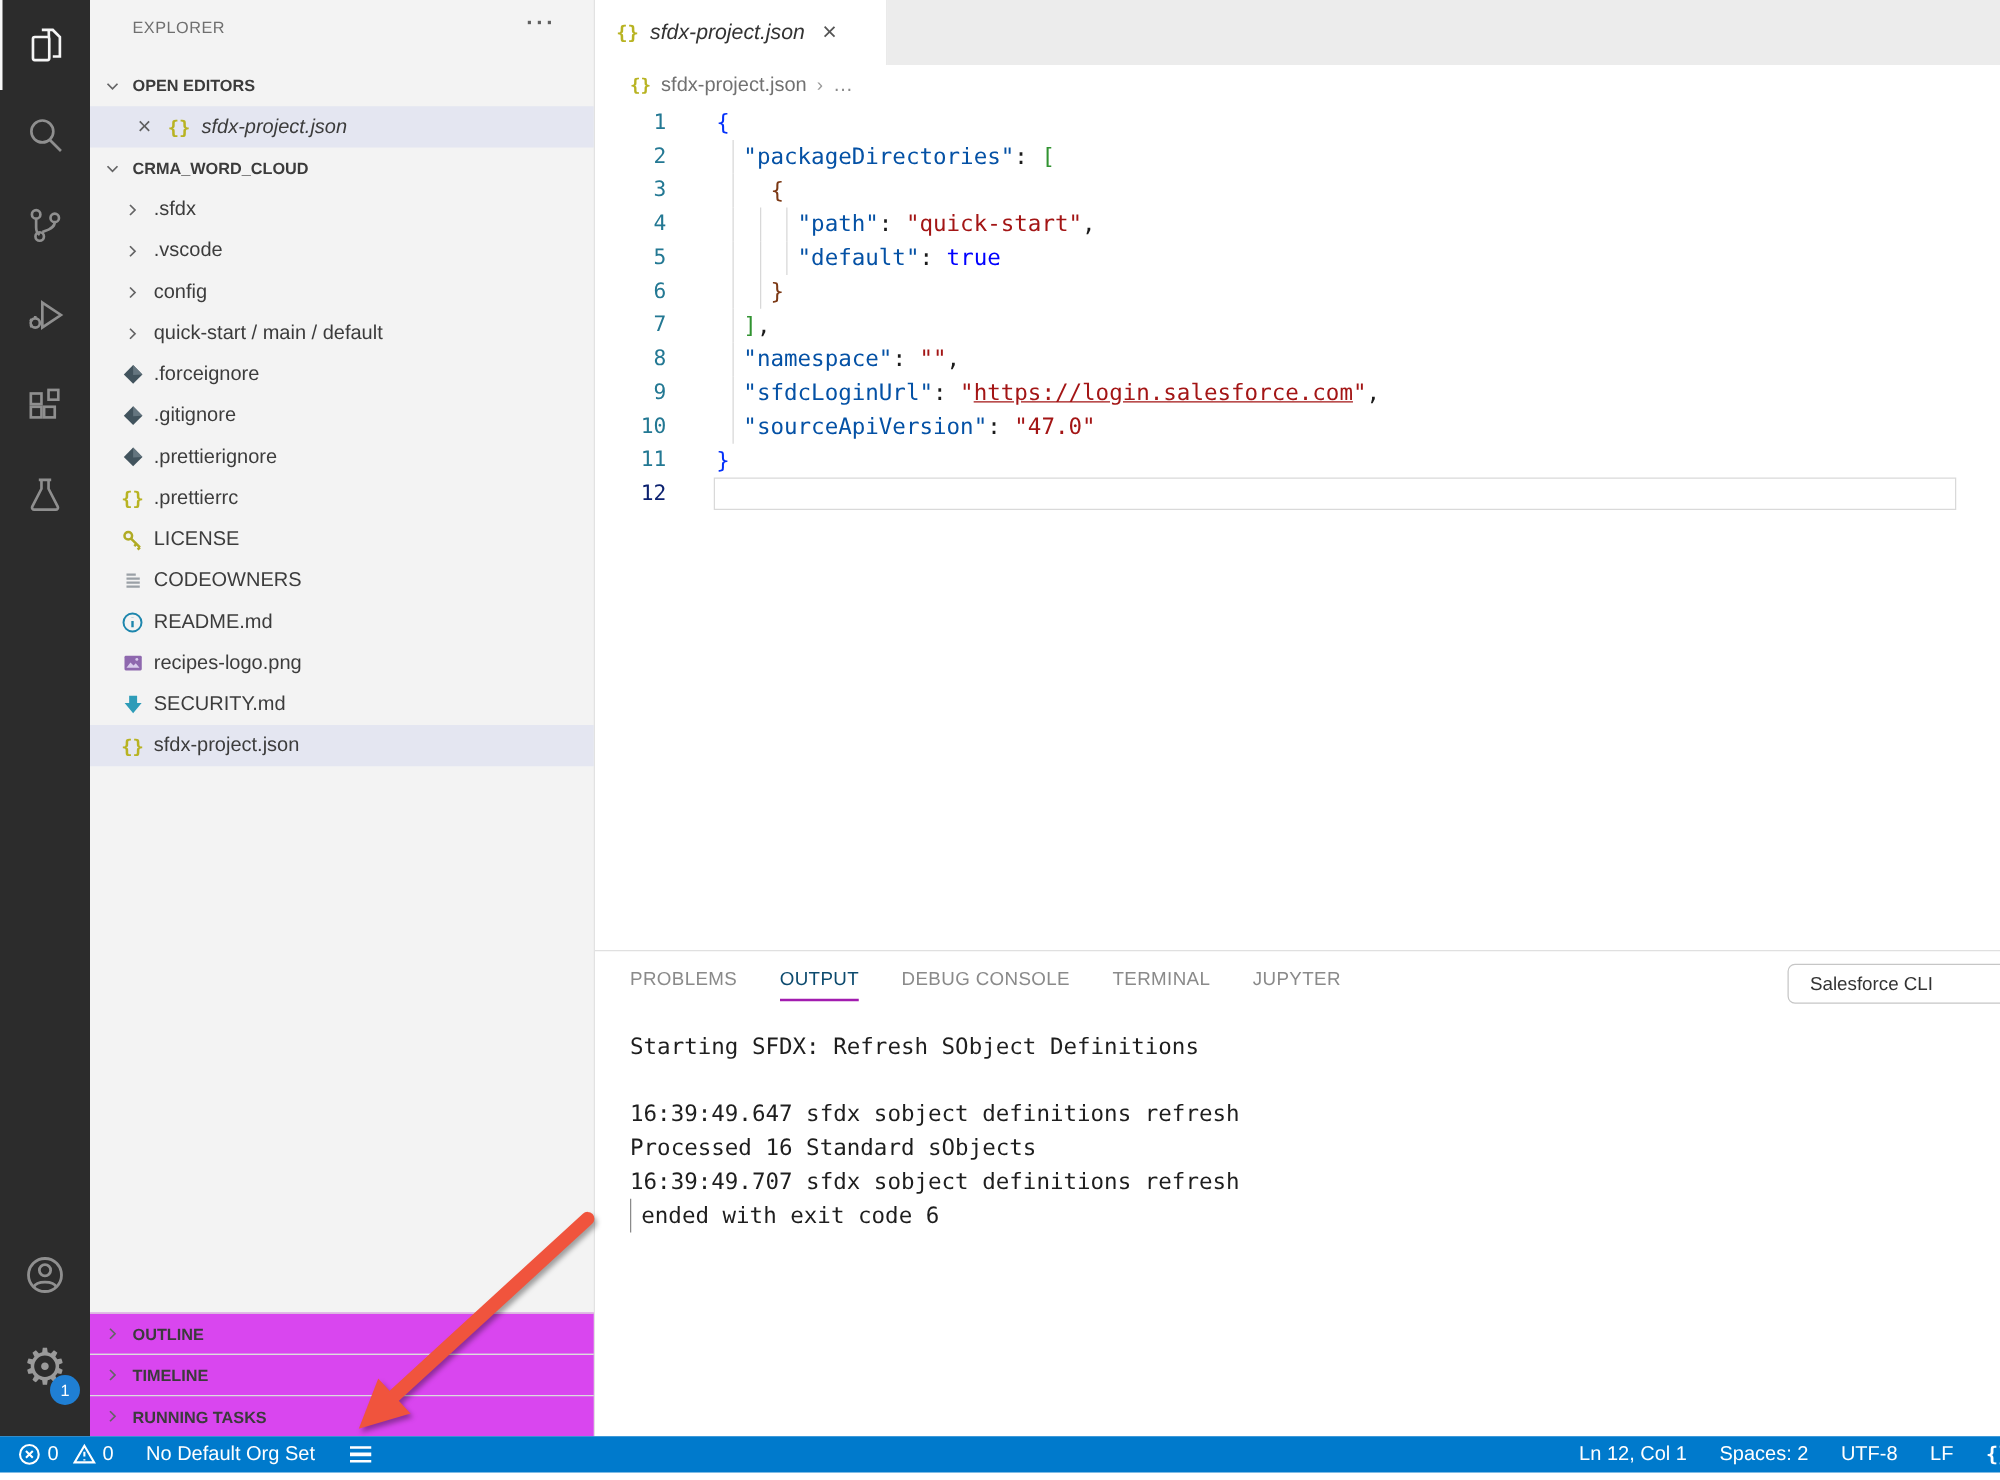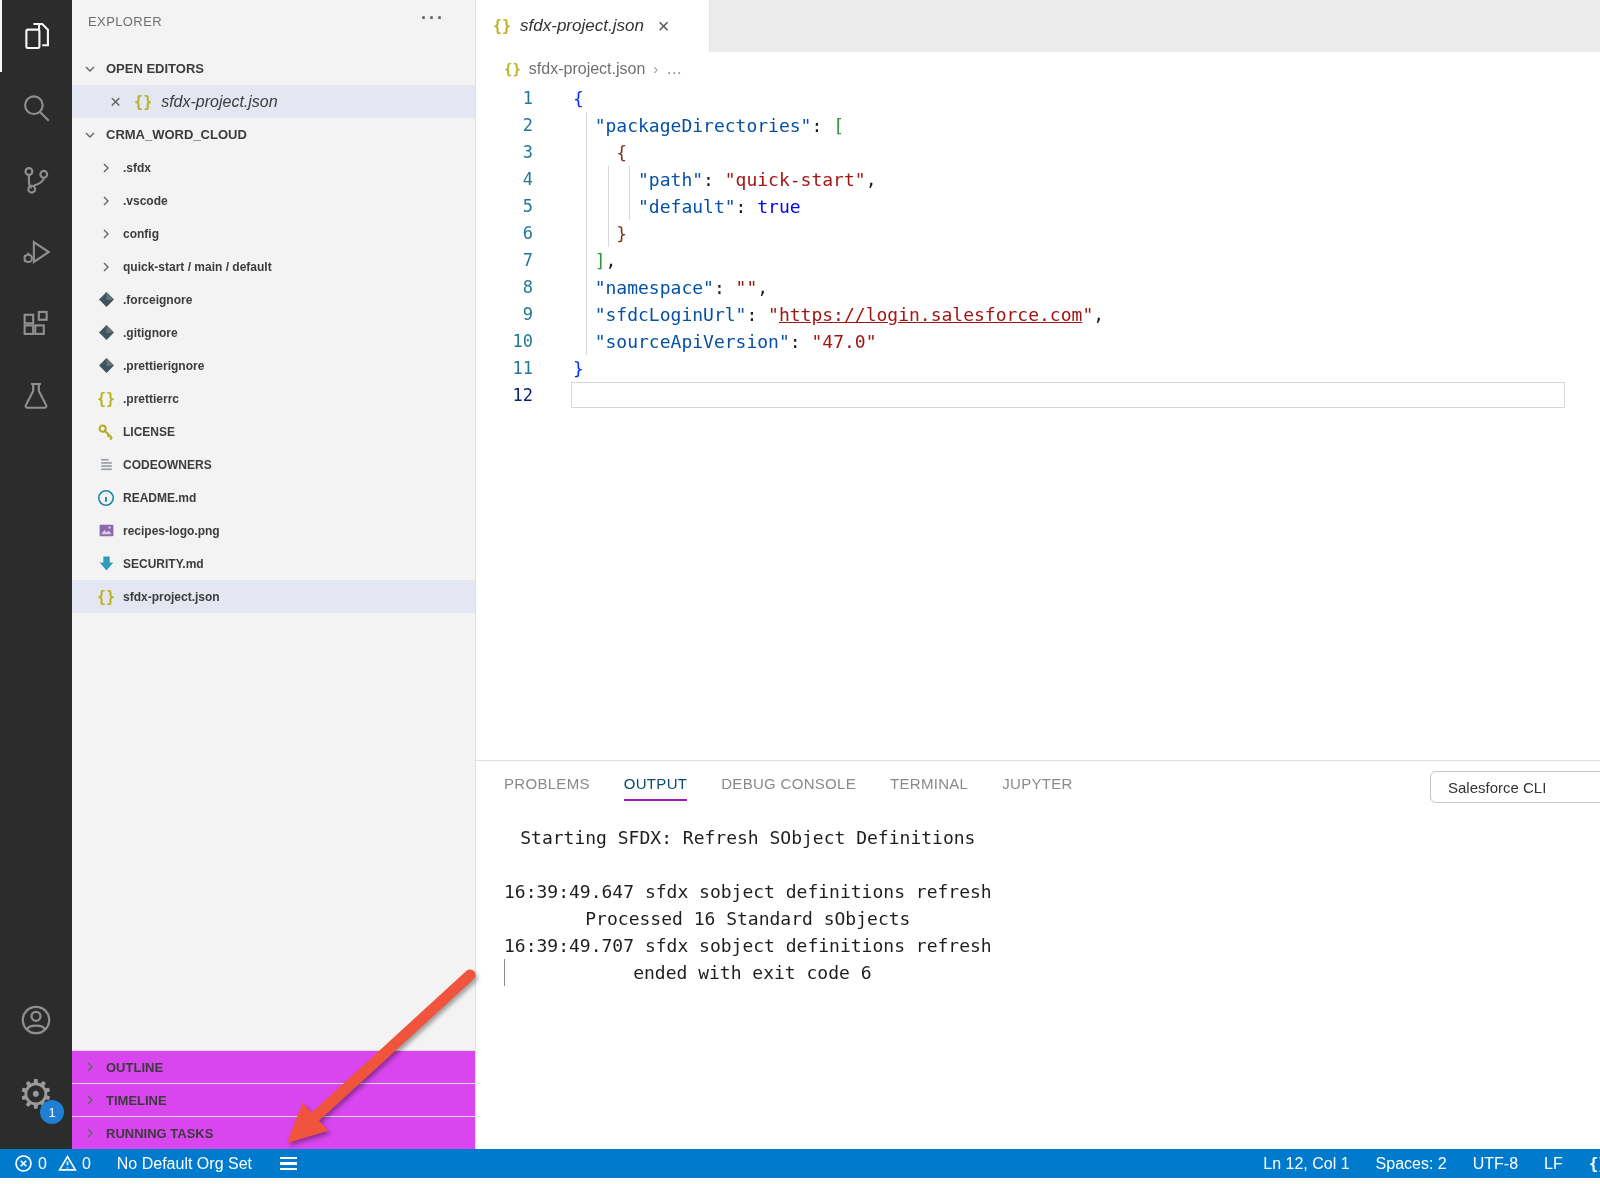--- a/index.html
+++ b/index.html
@@ -12,34 +12,34 @@
   .acticon { position:absolute; left:0; width:72px; height:72px; display:flex; align-items:center; justify-content:center; }
   .acticon svg { stroke:#8f8f8f; fill:none; stroke-width:1.5; }
   .acticon.active { border-left:2px solid #f8f8f8; }
   .acticon.active svg { stroke:#f5f5f5; }
   .gear-glyph { font-size:40px; color:#9a9a9a; line-height:1; font-family:"DejaVu Sans", sans-serif; }
   .badge { position:absolute; right:8px; bottom:6px; width:24px; height:24px; border-radius:50%;
            background:#1f7fd4; color:#fff; font-size:13px; display:flex; align-items:center; justify-content:center; }
 
   
   .sidebar { position:absolute; left:72px; top:0; width:404px; height:1149px; background:#f3f3f3; border-right:1px solid #e2e2e2; }
-  .sb-title { position:absolute; left:16px; top:14px; font-size:13px; color:#6f6f6f; letter-spacing:.4px; }
+  .sb-title { position:absolute; left:34px; top:14px; font-size:13px; color:#6f6f6f; letter-spacing:.4px; }
   .sb-more { position:absolute; right:30px; top:8px; font-size:18px; color:#616161; letter-spacing:2px; font-weight:bold; cursor:pointer; }
   .sb-sect { position:absolute; left:0; width:100%; height:33px; display:flex; align-items:center; font-weight:700; font-size:13px; color:#3b3b3b; }
   .sb-sect .chev { margin:0 8px 0 10px; display:flex; }
   .row-sel { background:#e4e6f1; }
   .openrow { position:absolute; left:0; top:85px; width:100%; height:33px; display:flex; align-items:center; }
   .openrow .close { margin-left:38px; color:#5f5f5f; font-size:19px; line-height:1; cursor:pointer; }
   .openrow .json-ic { margin-left:13px; }
   .openrow .lbl { margin-left:9px; font-style:italic; font-size:16px; color:#3c3c3c; }
   .json-ic { color:#b8b322; font-weight:700; font-size:15px; font-family:"DejaVu Sans Mono", monospace; }
   .tree { position:absolute; left:0; top:151px; width:100%; }
   .trow { height:33px; display:flex; align-items:center; cursor:pointer; }
   .trow .ic { width:20px; margin-left:24px; display:flex; justify-content:center; align-items:center; }
-  .trow .lbl { margin-left:7px; font-size:12px; color:#3c3c3c; white-space:pre;font-weight:bold; }
+  .trow .lbl { margin-left:7px; font-size:16px; color:#3c3c3c; white-space:pre; }
   .botsect { border-top:1px solid #dcdcdc; background:#d946ef; }
 
   
   .editor { position:absolute; left:476px; top:0; width:1124px; height:1149px; background:#fff; }
   .tabbar { position:absolute; left:0; top:0; width:100%; height:52px; background:#ececec; }
   .tab { position:absolute; left:0; top:0; width:234px; height:52px; background:#fff; border-right:1px solid #e3e3e3;
          display:flex; align-items:center; cursor:pointer; }
   .tab .json-ic { margin-left:17px; }
   .tab .lbl { margin-left:9px; font-style:italic; font-size:17px; color:#333; }
   .tab .close { margin-left:14px; color:#555; font-size:20px; line-height:1; cursor:pointer; }
@@ -59,21 +59,21 @@
   .tk-p{color:#1b1b1b} .tk-key{color:#0451a5} .tk-str{color:#a31515} .tk-kw{color:#0000ff}
   .tk-b1{color:#0431fa} .tk-b2{color:#319331} .tk-b3{color:#7b3814}
   .tk-link{color:#a31515; text-decoration:underline}
 
   
   .panel { position:absolute; left:0; top:760px; width:100%; height:389px; background:#fff; border-top:1px solid #e0e0e0; }
   .ptabs { position:absolute; left:28px; top:14px; display:flex; gap:34px; }
   .ptab { font-size:15px; color:#8a8a8a; letter-spacing:.3px; padding-bottom:7px; cursor:pointer; }
   .ptab.active { color:#0c4a6e; border-bottom:2px solid #a21caf; }
   .pout { position:absolute; left:28px; top:63px; font-family:"DejaVu Sans Mono", monospace; font-size:18px; color:#1e1e1e; }
-  .pline { position:relative; height:27px; line-height:27px; white-space:pre;text-align:center; }
+  .pline { position:relative; height:27px; line-height:27px; white-space:pre; }
   .pline.cursor { padding-left:8px; border-left:1px solid #8a8a8a; }
   .pdrop { position:absolute; left:954px; top:10px; width:200px; height:32px; border:1px solid #c6c6c6; border-radius:6px;
            background:#fff; font-size:15px; color:#333; display:flex; align-items:center; padding-left:17px; cursor:pointer; }
 
   
   .statusbar { position:absolute; left:0; top:1149px; width:1600px; height:29px; background:#007acc; color:#fff;
                display:flex; align-items:center; justify-content:space-between; font-size:16px; }
   .sb-left { display:flex; align-items:center; margin-left:14px; gap:10px; }
   .sb-right { display:flex; align-items:center; gap:26px; margin-right:-8px; }
   .sitem { display:flex; align-items:center; gap:5px; cursor:pointer; }

